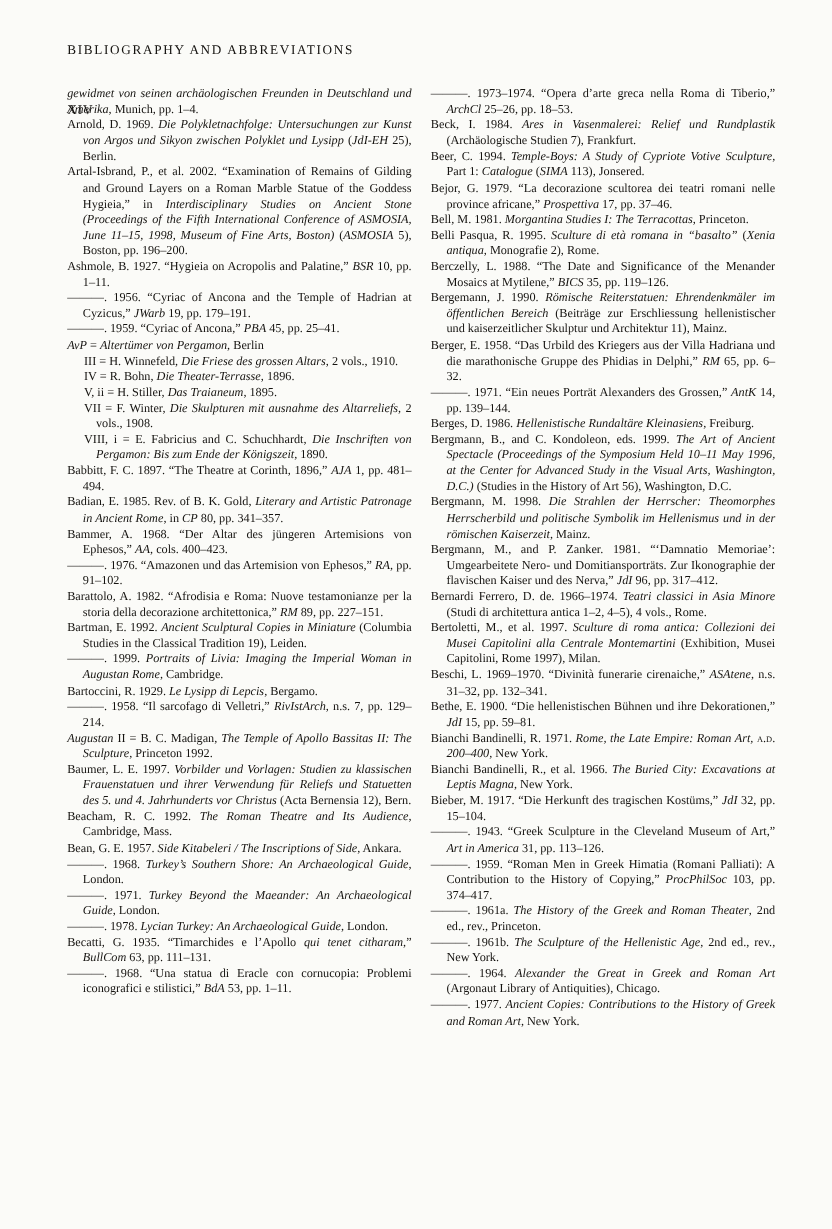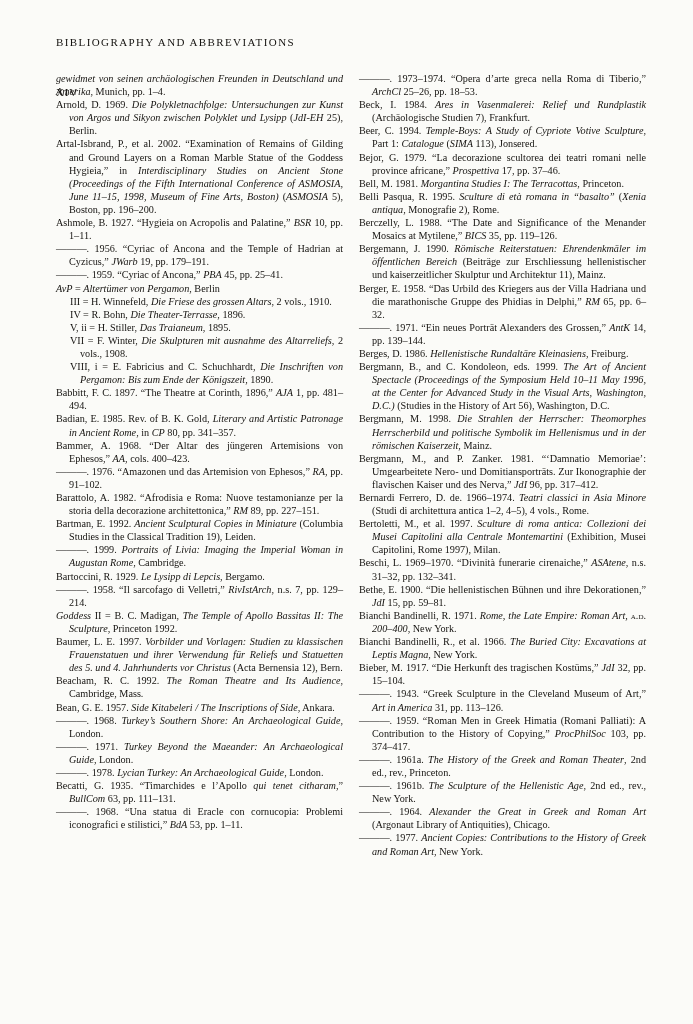--- a/index.html
+++ b/index.html
@@ -87,21 +87,21 @@
         <p class="e sub"><span>VIII, i = E. Fabricius and C. Schuchhardt, </span><i>Die Inschriften von Pergamon: Bis zum Ende der Königszeit</i><span>, 1890.</span></p>
         <p class="e main"><span>Babbitt, F. C. 1897. “The Theatre at Corinth, 1896,” </span><i>AJA</i><span> 1, pp. 481–494.</span></p>
         <p class="e main"><span>Badian, E. 1985. Rev. of B. K. Gold, </span><i>Literary and Artistic Patronage in Ancient Rome</i><span>, in </span><i>CP</i><span> 80, pp. 341–357.</span></p>
         <p class="e main"><span>Bammer, A. 1968. “Der Altar des jüngeren Artemisions von Ephesos,” </span><i>AA</i><span>, cols. 400–423.</span></p>
         <p class="e main"><span>———. 1976. “Amazonen und das Artemision von Ephesos,” </span><i>RA</i><span>, pp. 91–102.</span></p>
         <p class="e main"><span>Barattolo, A. 1982. “Afrodisia e Roma: Nuove testamonianze per la storia della decorazione architettonica,” </span><i>RM</i><span> 89, pp. 227–151.</span></p>
         <p class="e main"><span>Bartman, E. 1992. </span><i>Ancient Sculptural Copies in Miniature</i><span> (Columbia Studies in the Classical Tradition 19), Leiden.</span></p>
         <p class="e main"><span>———. 1999. </span><i>Portraits of Livia: Imaging the Imperial Woman in Augustan Rome</i><span>, Cambridge.</span></p>
         <p class="e main"><span>Bartoccini, R. 1929. </span><i>Le Lysipp di Lepcis</i><span>, Bergamo.</span></p>
         <p class="e main"><span>———. 1958. “Il sarcofago di Velletri,” </span><i>RivIstArch</i><span>, n.s. 7, pp. 129–214.</span></p>
-        <p class="e main"><i>Goddess</i><span> II = B. C. Madigan, </span><i>The Temple of Apollo Bassitas II: The Sculpture</i><span>, Princeton 1992.</span></p>
+        <p class="e main"><i>Augustan</i><span> II = B. C. Madigan, </span><i>The Temple of Apollo Bassitas II: The Sculpture</i><span>, Princeton 1992.</span></p>
         <p class="e main"><span>Baumer, L. E. 1997. </span><i>Vorbilder und Vorlagen: Studien zu klassischen Frauenstatuen und ihrer Verwendung für Reliefs und Statuetten des 5. und 4. Jahrhunderts vor Christus</i><span> (Acta Bernensia 12), Bern.</span></p>
         <p class="e main"><span>Beacham, R. C. 1992. </span><i>The Roman Theatre and Its Audience</i><span>, Cambridge, Mass.</span></p>
         <p class="e main"><span>Bean, G. E. 1957. </span><i>Side Kitabeleri / The Inscriptions of Side</i><span>, Ankara.</span></p>
         <p class="e main"><span>———. 1968. </span><i>Turkey’s Southern Shore: An Archaeological Guide</i><span>, London.</span></p>
         <p class="e main"><span>———. 1971. </span><i>Turkey Beyond the Maeander: An Archaeological Guide</i><span>, London.</span></p>
         <p class="e main"><span>———. 1978. </span><i>Lycian Turkey: An Archaeological Guide</i><span>, London.</span></p>
         <p class="e main"><span>Becatti, G. 1935. “Timarchides e l’Apollo </span><i>qui tenet citharam</i><span>,” </span><i>BullCom</i><span> 63, pp. 111–131.</span></p>
         <p class="e main"><span>———. 1968. “Una statua di Eracle con cornucopia: Problemi iconografici e stilistici,” </span><i>BdA</i><span> 53, pp. 1–11.</span></p>
       </div>
     <div class="column" id="col-right">

